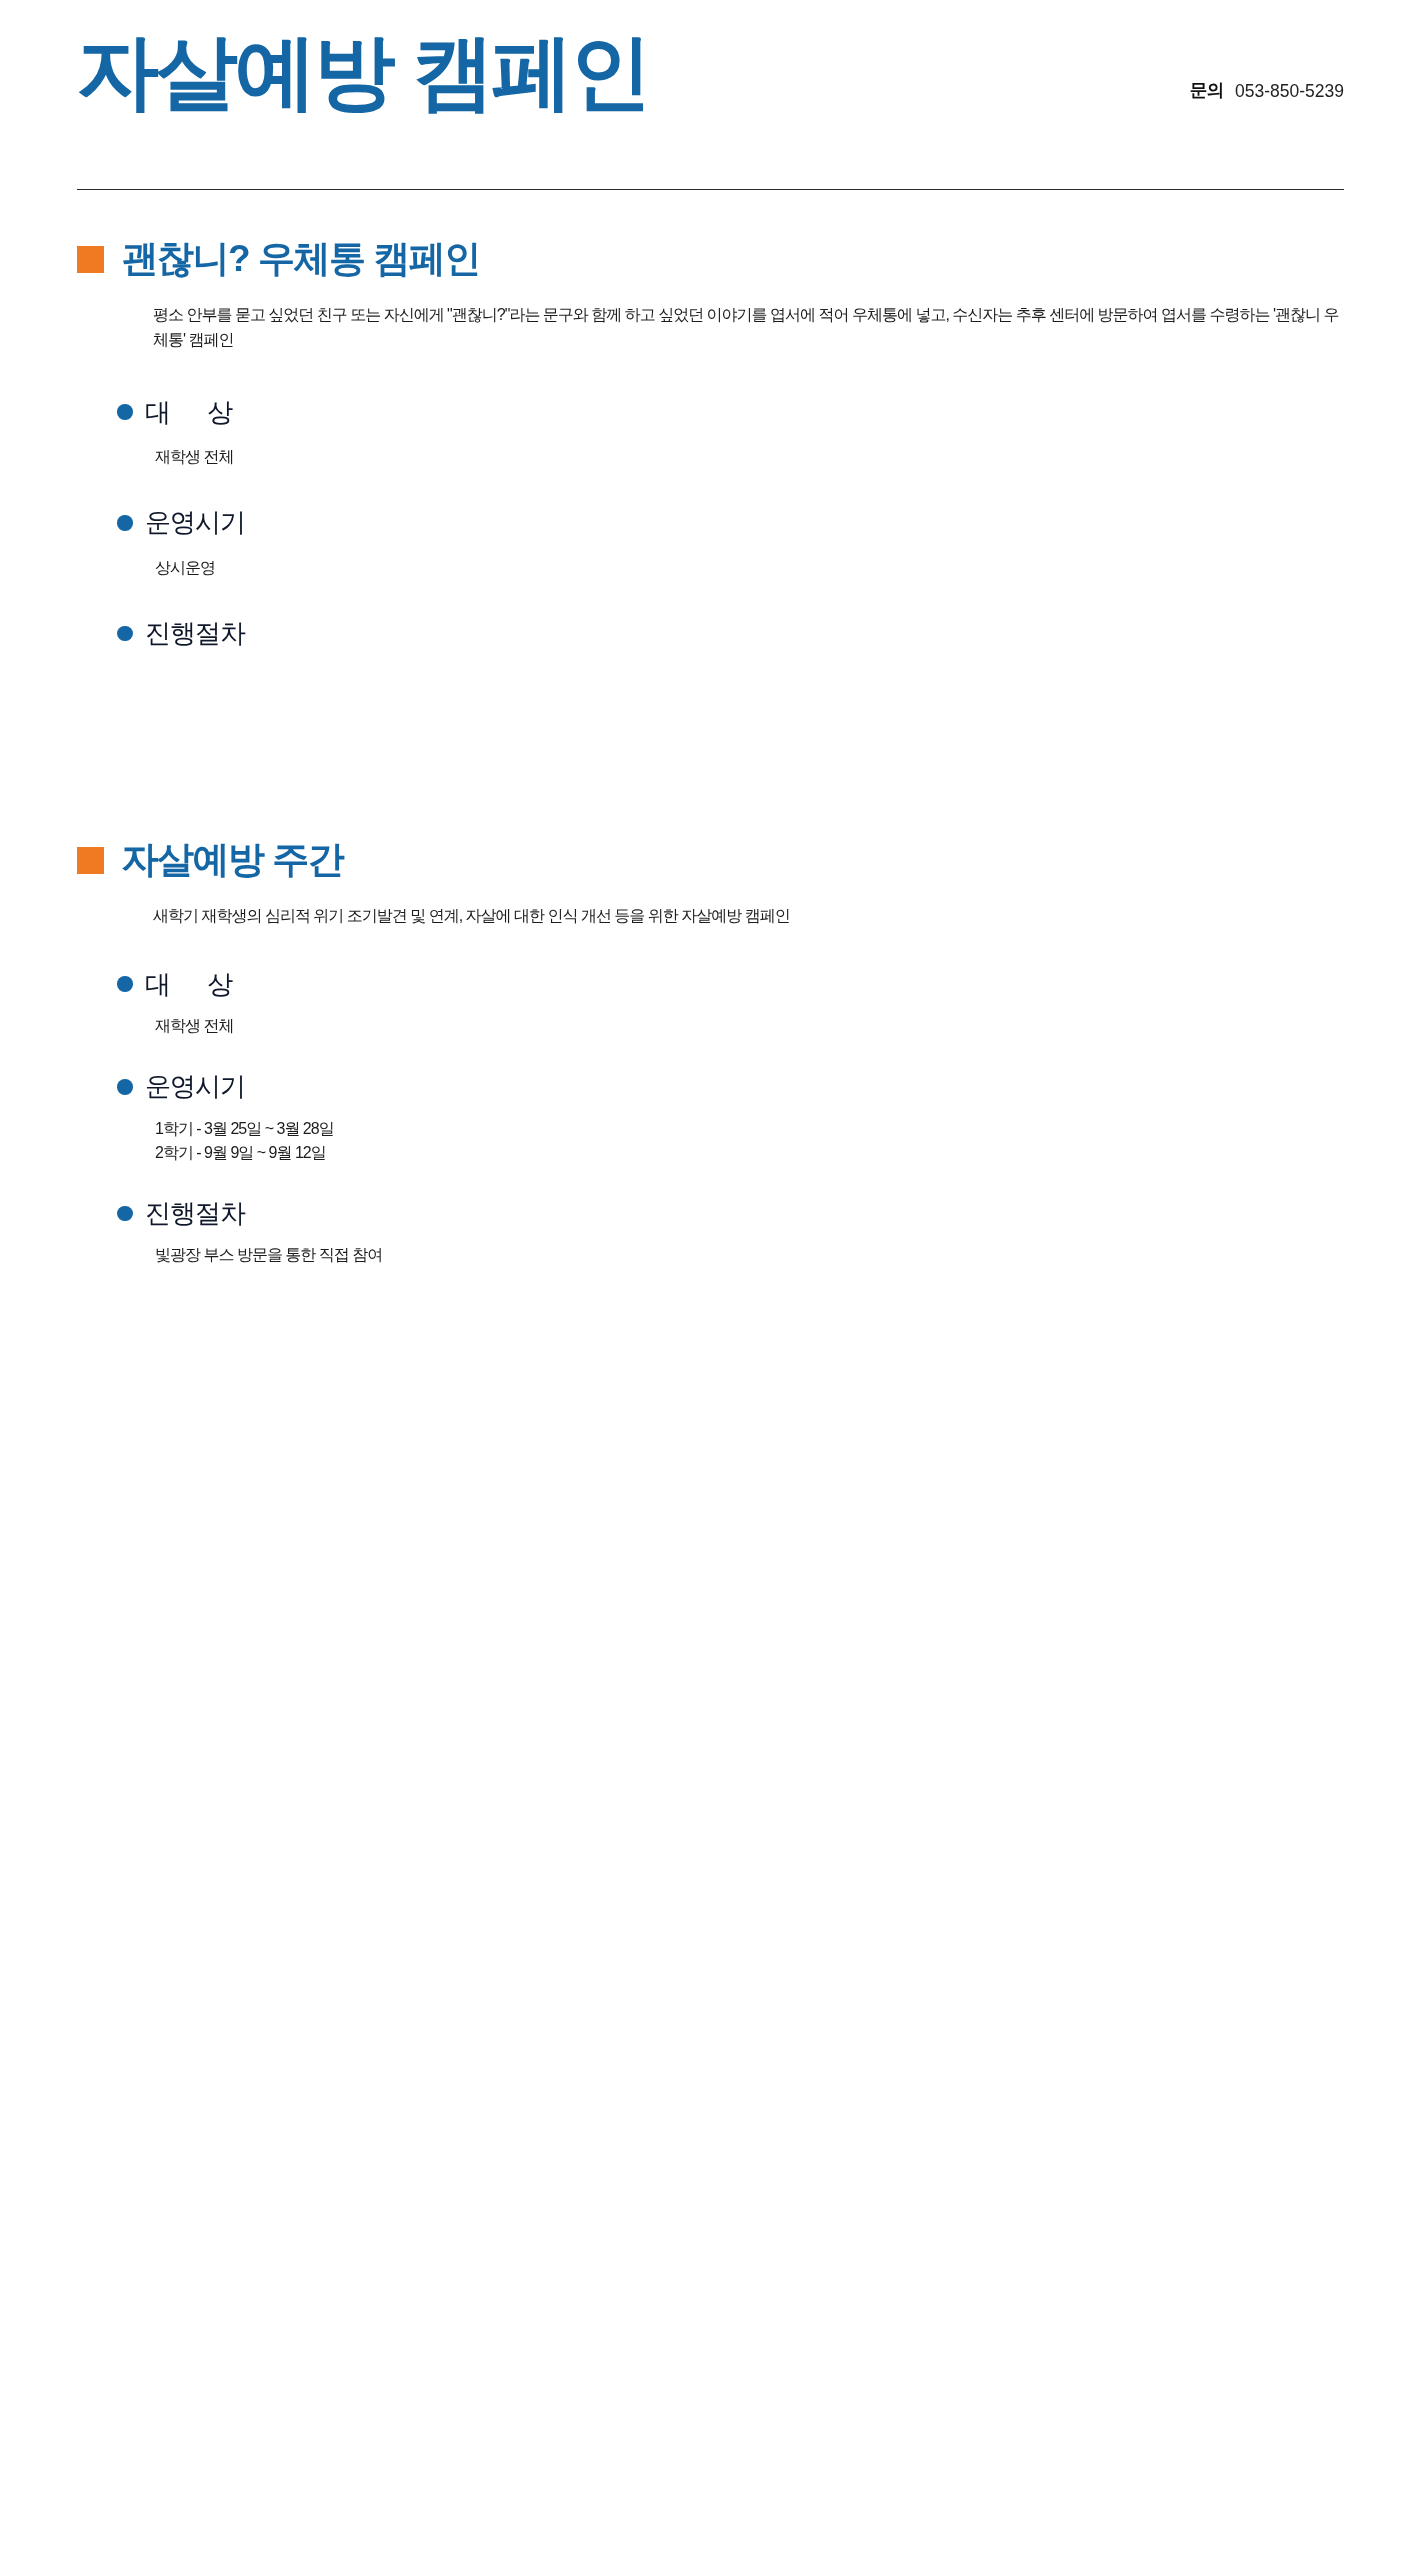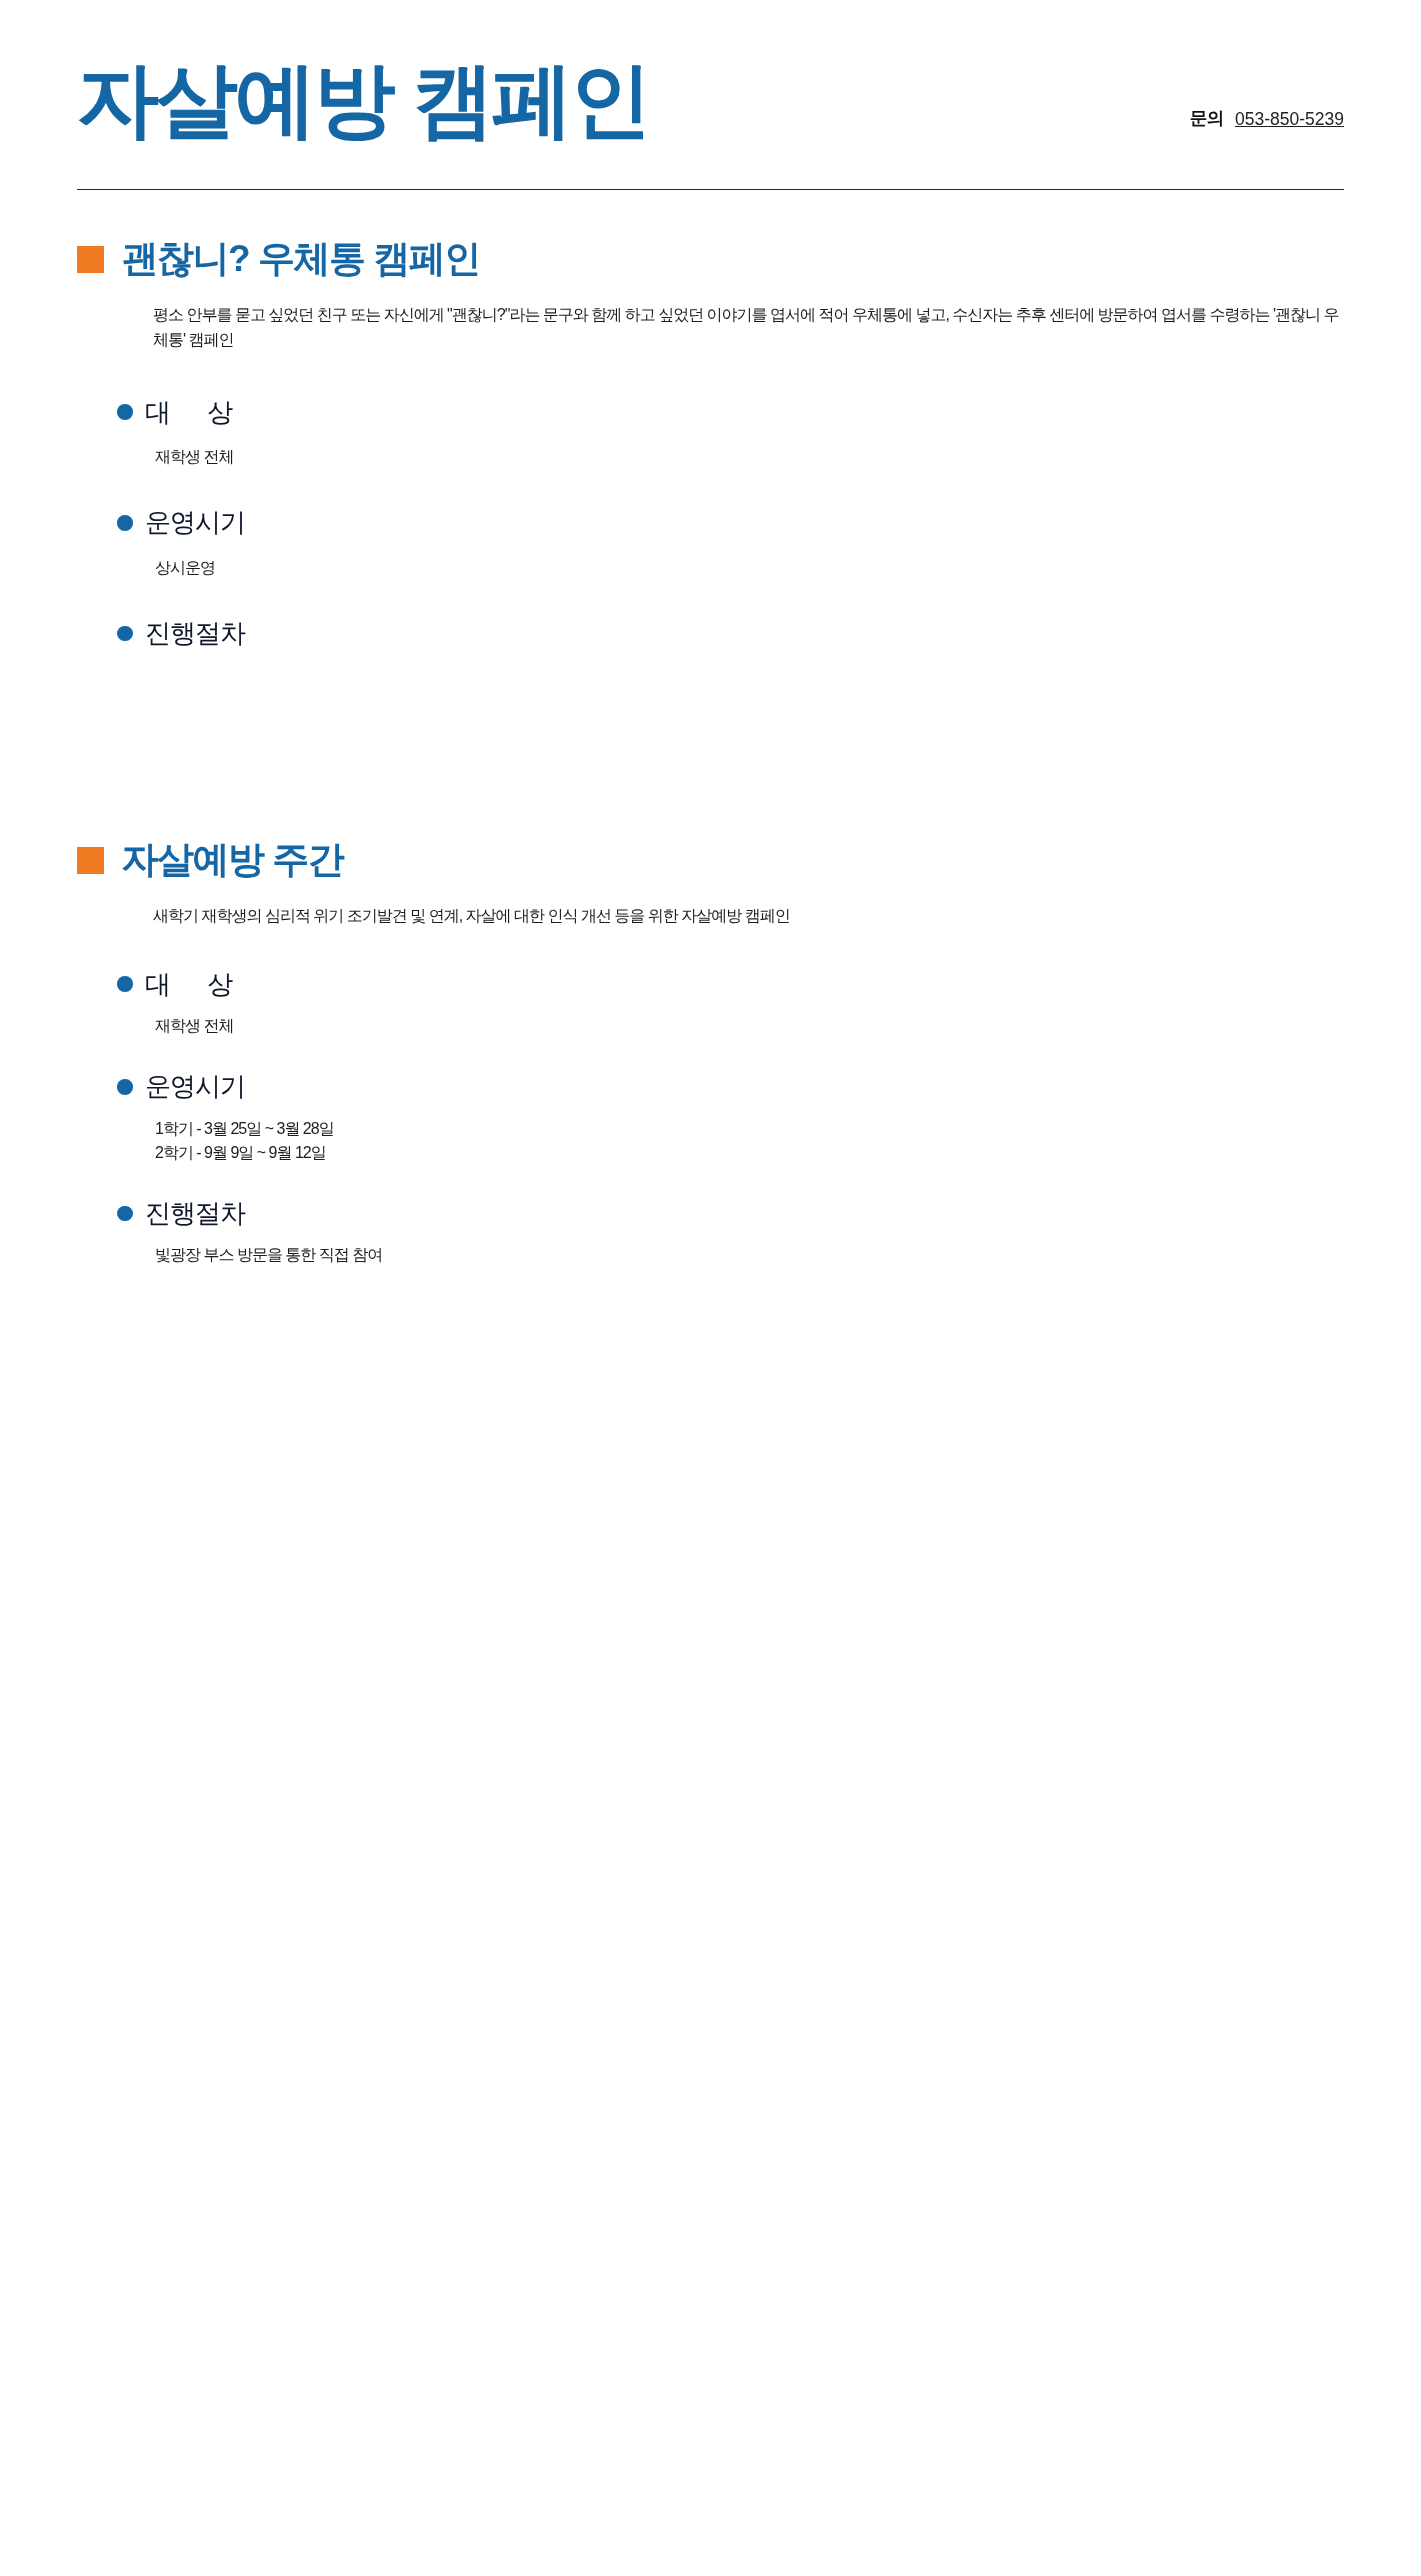--- a/index.html
+++ b/index.html
@@ -19,21 +19,21 @@
     background: #ffffff;
     box-sizing: border-box;
     padding: 0;
     overflow: hidden;
   }
 
   
   .header {
     position: relative;
     margin: 0 77px 0 77px;
-    padding-top: 59px;
+    padding-top: 31px;
     height: 180px;
     box-sizing: border-box;
   }
   .header-row {
     display: flex;
     align-items: flex-end;
     justify-content: space-between;
     width: 100%;
   }
   .main-title {
@@ -58,21 +58,20 @@
     font-size: 17.5px;
     font-weight: 700;
     color: #111111;
     letter-spacing: -0.5px;
   }
   .contact-value {
     font-size: 17.5px;
     font-weight: 400;
     color: #222222;
     letter-spacing: 0px;
-    text-decoration: underline;
   }
   .header-rule {
     margin: 9.3px 77px 0 77px;
     border-top: 1.5px solid #2b2b2b;
   }
 
   
   .content {
     margin: 0 77px;
   }

